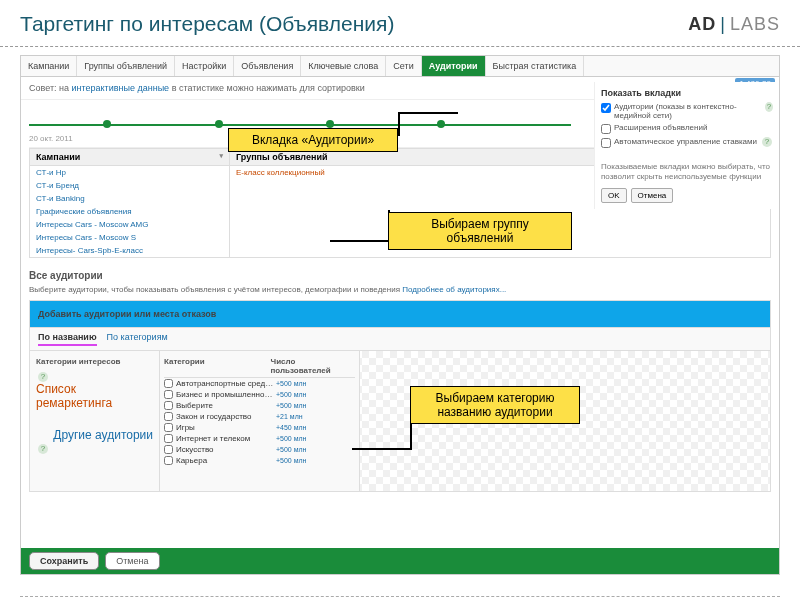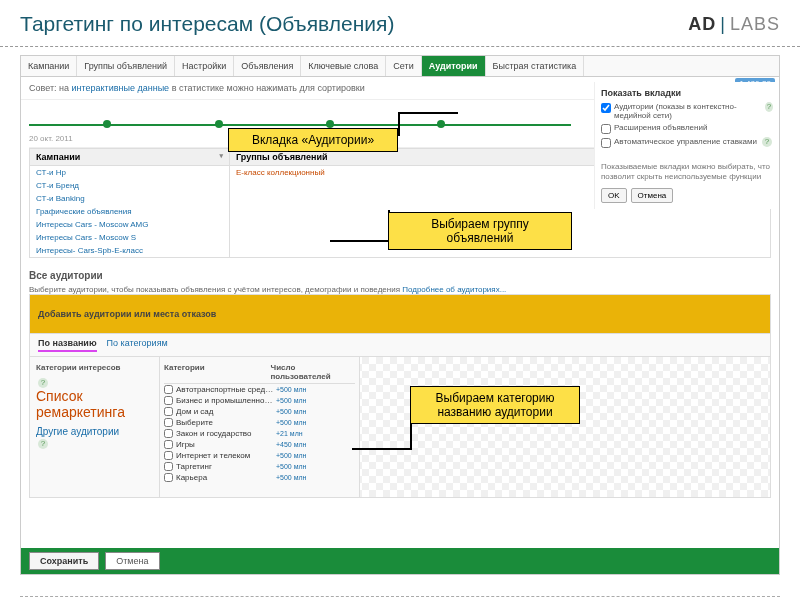--- a/index.html
+++ b/index.html
@@ -40,47 +40,47 @@
   
   .two-col { display:flex; gap:0; border:1px solid #ddd; height:110px;}
   .col-campaigns { width:200px; border-right:1px solid #ddd;}
   .col-groups { flex:1;}
   .col-head { background:#f0f0f0; padding:3px 6px; font-size:9px; font-weight:bold; border-bottom:1px solid #ddd; display:flex; justify-content:space-between;}
   .col-head .arr { font-size:7px; color:#888;}
   .list-item { padding:2px 6px; font-size:8px; color:#1a6da8; cursor:pointer; white-space:nowrap; overflow:hidden; text-overflow:ellipsis;}
   .list-item.sel { color:#c74a00;}
   
   .all-aud-title { font-size:10px; color:#555; margin:12px 0 4px 0; font-weight:bold;}
-  .all-aud-sub { font-size:8px; color:#666; }
+  .all-aud-sub { font-size:8px; color:#666; margin-bottom:6px;}
   .all-aud-sub .link { color:#1a6da8;}
   
   .aud-block { border:1px solid #ddd; background:#f9f9f9;}
-  .aud-head { padding:14px 8px; font-size:9px; font-weight:bold; color:#444; border-bottom:1px solid #ddd; background:#eab308;}
+  .aud-head { padding:8px 8px; font-size:9px; font-weight:bold; color:#444; border-bottom:1px solid #ddd; background:#0ea5e9;}
   .aud-tabs { display:flex; padding:4px 8px; gap:10px; font-size:9px; border-bottom:1px solid #ddd;}
   .aud-tab { color:#1a6da8; cursor:pointer; padding-bottom:2px;}
   .aud-tab.active { color:#333; font-weight:bold; border-bottom:2px solid #d946ef;}
   
   .aud-body { display:flex; height:140px;}
   .cat-sidebar { width:130px; border-right:1px solid #ddd; padding:6px;}
   .cat-head { font-size:8px; font-weight:bold; color:#555; margin-bottom:4px;}
-  .cat-link { font-size:14px; color:#c74a00; cursor:pointer; margin-bottom:6px; display:block;}
-  .cat-link2 { font-size:10px; color:#1a6da8; cursor:pointer; display:block; margin-top:4px;}
+  .cat-link { font-size:12px; color:#c74a00; cursor:pointer; margin-bottom:18px; display:block;}
+  .cat-link2 { font-size:12px; color:#1a6da8; cursor:pointer; display:block; margin-top:4px;text-align:right;}
   
   .cat-list { width:200px; border-right:1px solid #ddd; padding:4px; overflow:hidden;}
   .cat-list-head { display:flex; font-size:8px; font-weight:bold; color:#555; padding:2px 0; border-bottom:1px solid #ddd;}
   .cat-list-head span:first-child { width:110px;}
   .cat-row { display:flex; align-items:center; font-size:8px; color:#555; padding:1px 0;}
   .cat-row input { width:9px; height:9px; margin-right:3px;}
   .cat-name { width:100px; color:#333; overflow:hidden; text-overflow:ellipsis; white-space:nowrap;}
   .cat-count { color:#1a6da8; font-size:7px;}
   
   .aud-preview { flex:1; background:repeating-conic-gradient(#f0f0f0 0% 25%, #fff 0% 50%) 50% / 14px 14px;}
   
   .bottom-bar { position:absolute; left:0; right:0; bottom:0; height:26px; background:#1a8c3a; display:flex; align-items:center; padding:0 8px; gap:6px;}
-  .bottom-btn { font-size:9px; padding:3px 10px; border:1px solid #888; border-radius:0; cursor:pointer;}
+  .bottom-btn { font-size:9px; padding:3px 10px; border:1px solid #888; border-radius:5px; cursor:pointer;}
   .bottom-btn.primary { background:#f5f5f5; color:#333; font-weight:bold;}
   .bottom-btn.sec { background:#fff; color:#555;}
   
   .callout { position:absolute; background:#fde047; border:1.5px solid #000; padding:4px 10px; font-size:12px; color:#000; z-index:20; text-align:center;}
   .callout-line { position:absolute; background:#000; z-index:19;}
   
   .dashed-footer { position:absolute; left:20px; right:20px; bottom:3px; border-top:1px dashed #aaa;}
 </style>
 </head>
 <body>
@@ -199,46 +199,41 @@
               <span class="cat-name">Автотранспортные средства</span>
               <span class="cat-count">+500 млн</span>
             </div>
           <div class="cat-row">
               <input type="checkbox" style="">
               <span class="cat-name">Бизнес и промышленность</span>
               <span class="cat-count">+500 млн</span>
             </div>
           <div class="cat-row">
               <input type="checkbox" style="">
-              <span class="cat-name">Дом и сад</span>
-              <span class="cat-count">+500 млн</span>
-            </div>
-          <div class="cat-row">
-              <input type="checkbox" style="">
               <span class="cat-name">Выберите</span>
               <span class="cat-count">+500 млн</span>
             </div>
           <div class="cat-row">
               <input type="checkbox" style="">
               <span class="cat-name">Закон и государство</span>
               <span class="cat-count">+21 млн</span>
             </div>
           <div class="cat-row">
               <input type="checkbox" style="">
               <span class="cat-name">Игры</span>
               <span class="cat-count">+450 млн</span>
             </div>
           <div class="cat-row">
               <input type="checkbox" style="">
               <span class="cat-name">Интернет и телеком</span>
               <span class="cat-count">+500 млн</span>
             </div>
           <div class="cat-row">
               <input type="checkbox" style="">
-              <span class="cat-name">Таргетинг</span>
+              <span class="cat-name">Искусство</span>
               <span class="cat-count">+500 млн</span>
             </div>
           <div class="cat-row">
               <input type="checkbox" style="">
               <span class="cat-name">Карьера</span>
               <span class="cat-count">+500 млн</span>
             </div>
         </div>
         <div class="aud-preview"></div>
       </div>

